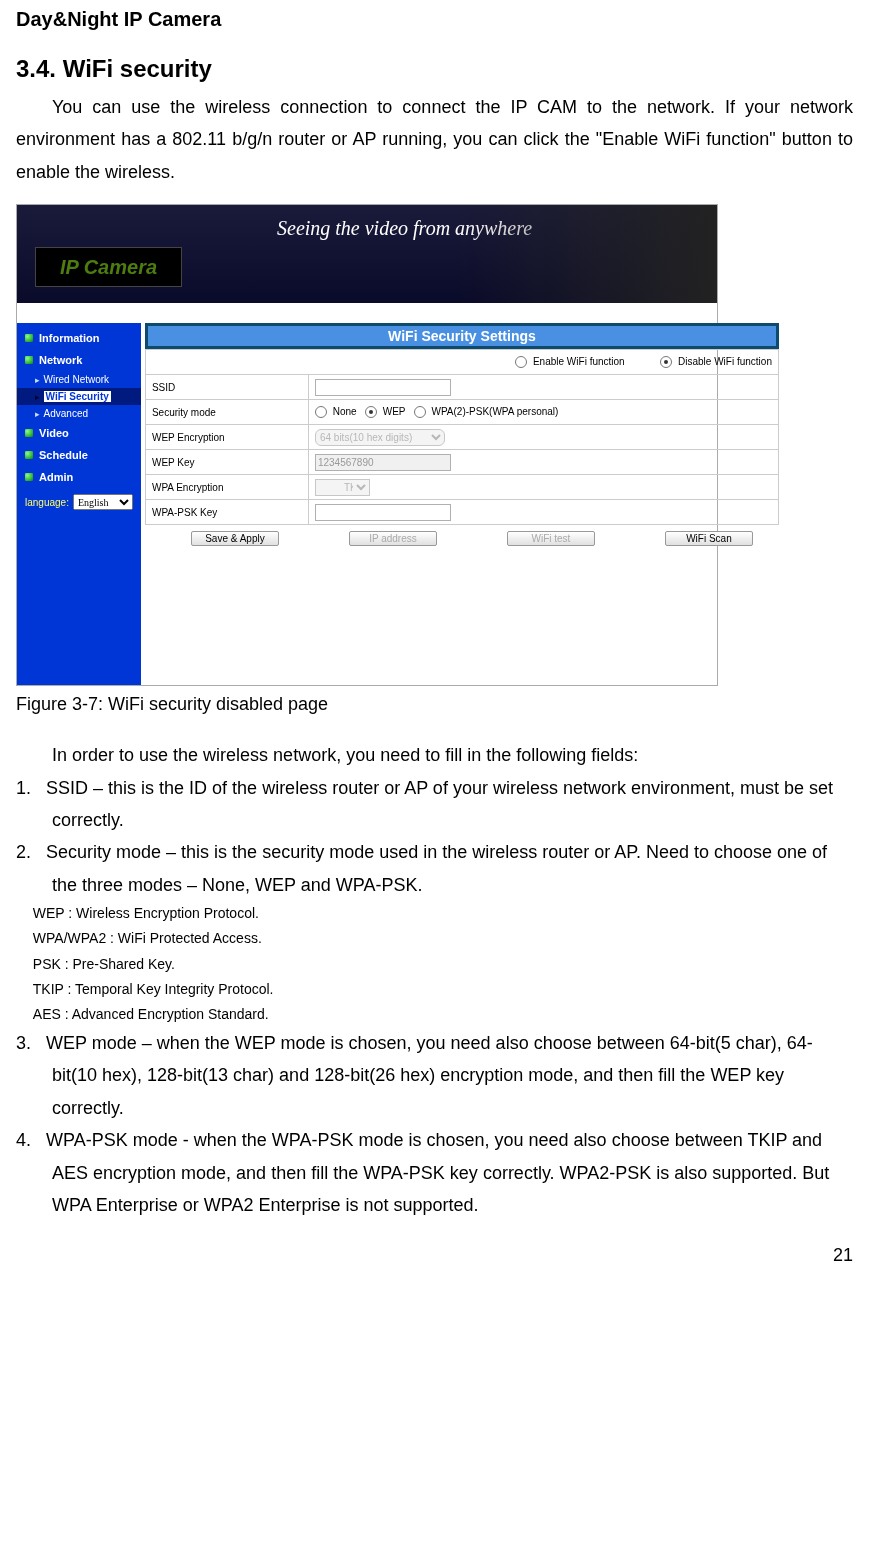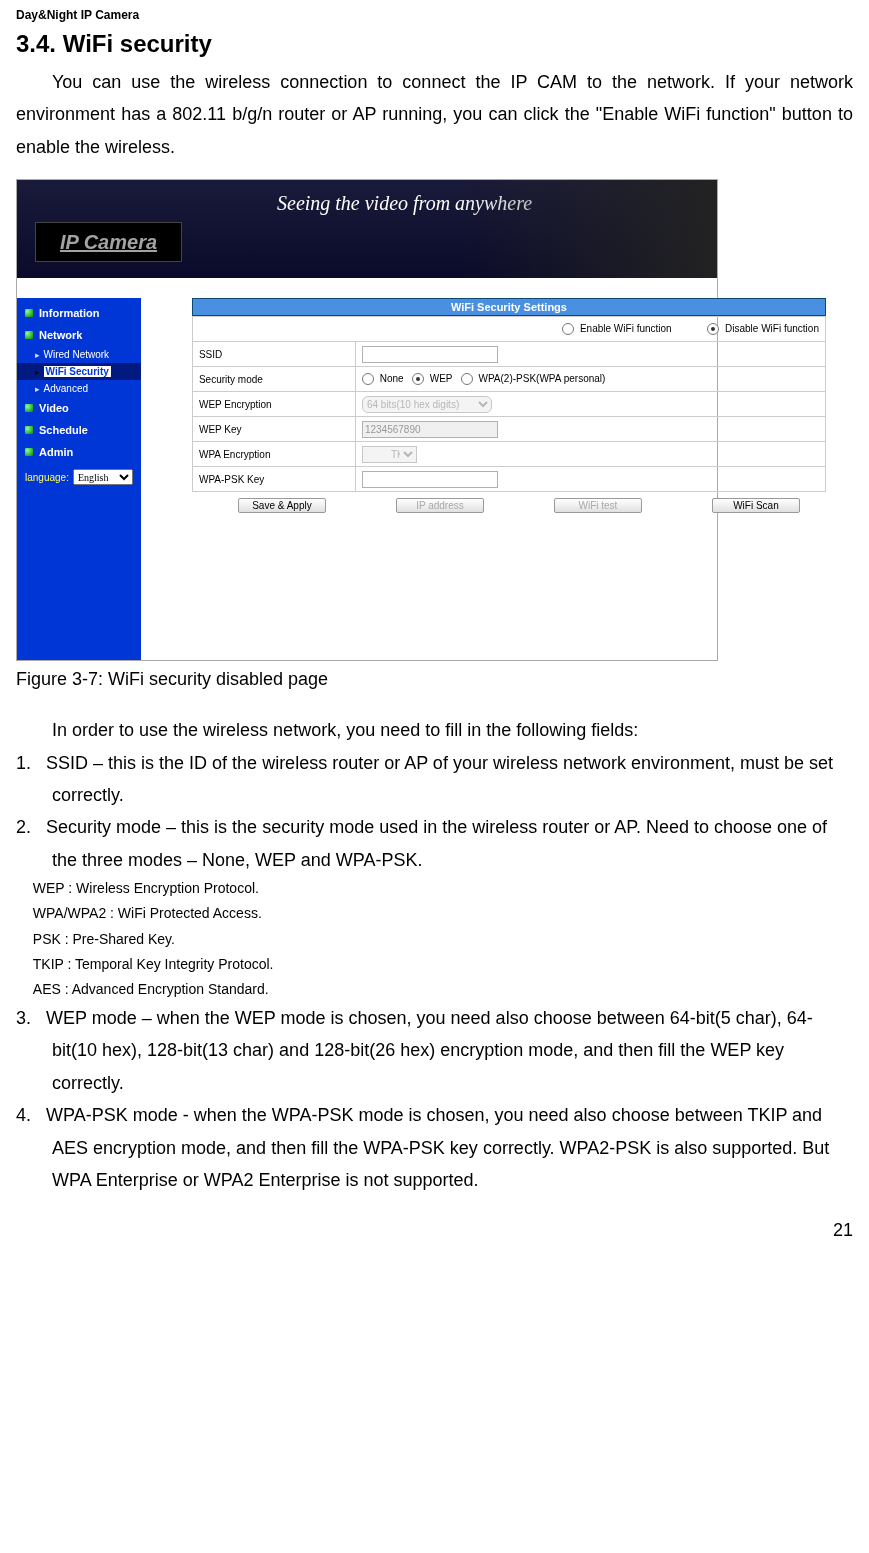--- a/index.html
+++ b/index.html
@@ -6,23 +6,23 @@
       margin: 0;
       padding: 0;
       font-family: Arial, sans-serif;
       background: #fff;
       width: 869px;
     }
     .page {
       padding: 8px 16px 16px 16px;
     }
     .doc-header {
-      font-size: 12px;
+      font-size: 20px;
       font-weight: bold;
-      margin-bottom: 8px;
+      margin-bottom: 24px;
     }
     .section-heading {
       font-size: 24px;
       font-weight: bold;
       margin-bottom: 8px;
     }
     .body-text {
       font-size: 18px;
       line-height: 1.8;
       text-align: justify;
@@ -67,28 +67,27 @@
       display: flex;
       position: relative;
       overflow: hidden;
     }
     .ss-logo-box {
       background: #000;
       border: 1px solid #444;
       width: 145px;
       height: 38px;
       margin: 42px 0 0 18px;
-      color: #a3a3a3;
+      color: #4d7c0f;
       font-style: italic;
       font-weight: bold;
       font-size: 20px;
       display: flex;
       align-items: center;
       justify-content: center;
-      text-decoration: underline;
     }
     .ss-banner-slogan {
       position: absolute;
       top: 12px;
       left: 260px;
       color: #fff;
       font-style: italic;
       font-family: cursive, serif;
       font-size: 20px;
     }
@@ -100,21 +99,20 @@
       height: 100%;
       background: linear-gradient(to right, rgba(10,10,42,0), #222);
     }
     .ss-divider {
       height: 20px;
       background: #fff;
     }
     .ss-body {
       flex: 1;
       display: flex;
-      gap: 47px;
     }
     .ss-sidebar {
       width: 140px;
       background: #0036d6;
       color: #fff;
       padding: 4px 0;
       font-size: 11px;
     }
     .ss-nav-item {
       padding: 5px 6px 5px 8px;
@@ -149,23 +147,23 @@
     }
     .ss-content {
       flex: 1;
       padding: 0;
     }
     .ss-form-title {
       background: #4a90e2;
       color: #fff;
       font-weight: bold;
       text-align: center;
-      font-size: 11px;
+      font-size: 14px;
       padding: 2px;
-      border: 1px solid #0c4a6e;
+      border: 3px solid #0c4a6e;
       margin: 0 4px;
     }
     .ss-form-table {
       width: calc(100% - 8px);
       margin: 0 4px;
       border-collapse: collapse;
       font-size: 10px;
     }
     .ss-form-table td {
       border: 1px solid #ccc;

